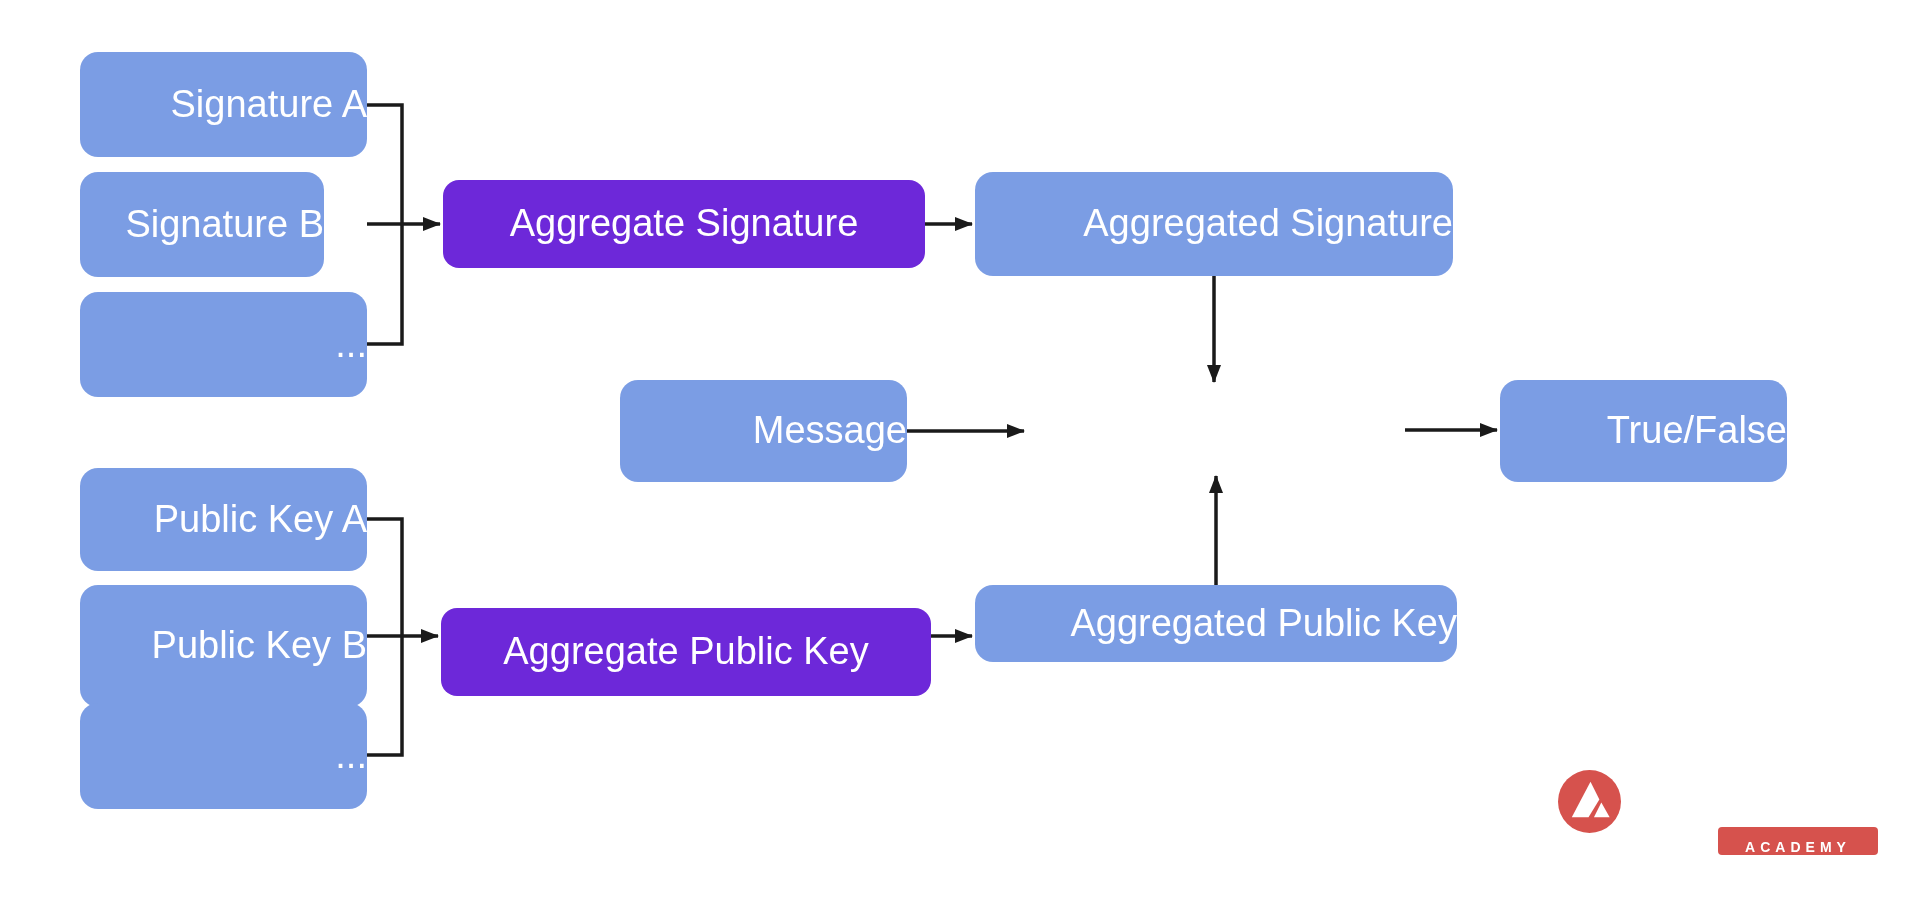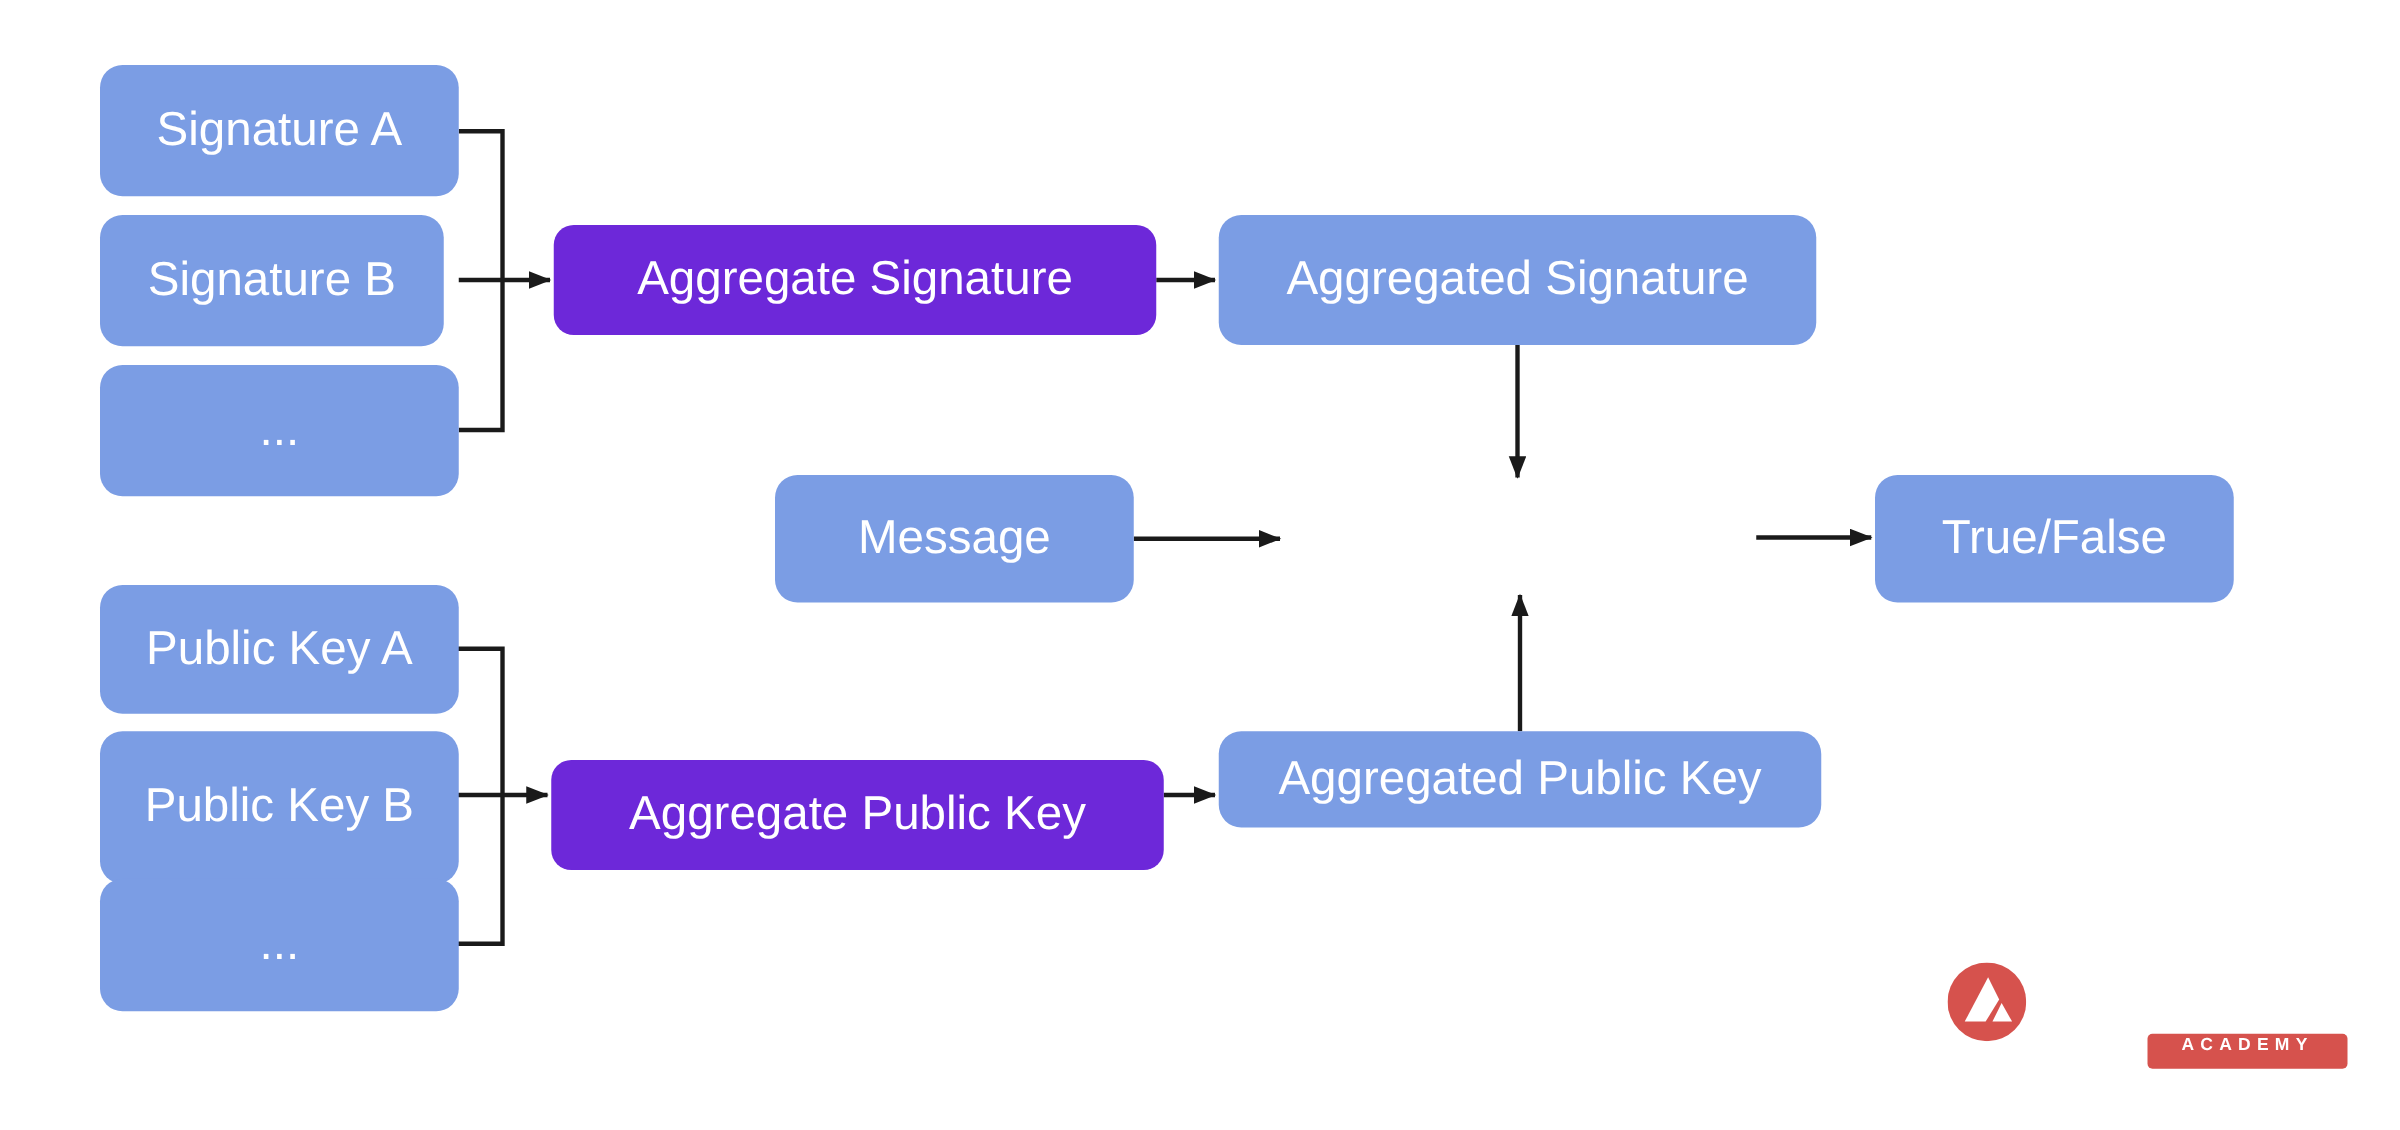--- a/index.html
+++ b/index.html
@@ -12,35 +12,35 @@
   }
   #connectors{position:absolute;left:0;top:0;width:1920px;height:904px;}
   .node{
     position:absolute;
     display:flex;align-items:center;justify-content:center;
     color:#ffffff;
     font-size:38px;
     line-height:1.1;
     white-space:nowrap;
   }
-  .node.blue{background:#7B9DE4;border-radius:18px;}
+  .node.blue{background:#7B9DE4;border-radius:18px;justify-content:flex-end;}
   .node.red{background:#6d28d9;border-radius:16px;}
   .node.bold{font-weight:bold;}
   
   #logo{position:absolute;left:1556px;top:768px;width:340px;height:96px;}
   #logo .mark{position:absolute;left:2px;top:2px;width:63px;height:63px;}
   #logo .brand{
     position:absolute;left:78px;top:15px;
     font-size:31px;font-weight:bold;letter-spacing:5px;
     color:#D6524D;line-height:31px;
   }
   #logo .badge{
     position:absolute;left:162px;top:59px;width:160px;height:28px;
     background:#D6524D;border-radius:4px;
-    display:flex;align-items:flex-start;justify-content:center;
+    display:flex;align-items:flex-end;justify-content:center;
     color:#ffffff;font-size:14px;font-weight:bold;letter-spacing:5px;
   }
 </style>
 </head>
 <body>
 
 <div id="canvas">
 
   <svg id="connectors" viewBox="0 0 1920 904" xmlns="http://www.w3.org/2000/svg">
     <defs>
@@ -58,21 +58,21 @@
       <path d="M907 431 L1024 431" marker-end="url(#ah)"></path>
       <path d="M1405 430 L1497 430" marker-end="url(#ah)"></path>
       <path d="M1214 276 L1214 382" marker-end="url(#ah)"></path>
       <path d="M1216 585 L1216 476" marker-end="url(#ah)"></path>
     </g>
   </svg>
 
   <div class="node blue" style="left:80px;top:52px;width:287px;height:105px">
     <span>Signature A</span>
   </div>
-  <div class="node blue" style="left:80px;top:172px;width:275px;height:105px">
+  <div class="node blue" style="left:80px;top:172px;width:244px;height:105px">
     <span>Signature B</span>
   </div>
   <div class="node blue" style="left:80px;top:292px;width:287px;height:105px">
     <span>...</span>
   </div>
 
   <div class="node red" style="left:443px;top:180px;width:482px;height:88px">
     <span>Aggregate Signature</span>
   </div>
   <div class="node blue" style="left:975px;top:172px;width:478px;height:104px">

